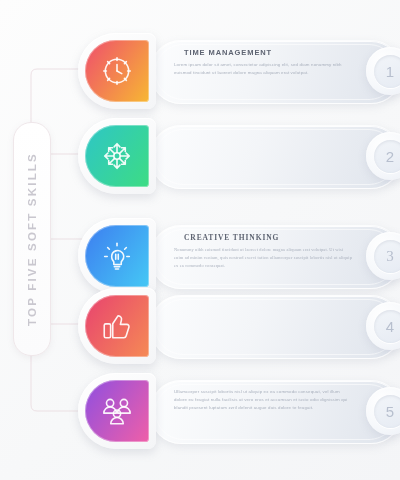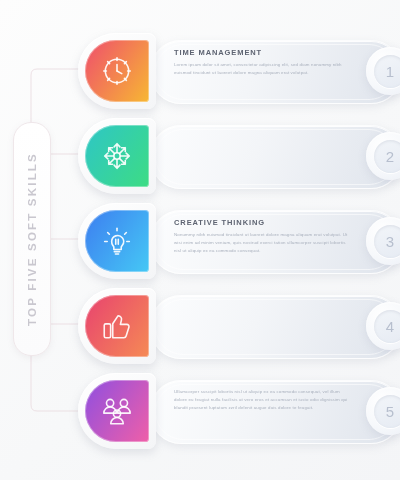--- a/index.html
+++ b/index.html
@@ -57,21 +57,21 @@
 
   
   .row {
     position: absolute;
     left: 70px;
     width: 322px;
     height: 78px;
   }
   .row.r1 { top: 33px; }
   .row.r2 { top: 118px; }
-  .row.r3 { top: 203px; }
+  .row.r3 { top: 218px; font-family: Liberation Serif, serif; }
   .row.r4 { top: 288px; }
   .row.r5 { top: 373px; }
 
   
   .card-bar {
     position: absolute;
     left: 80px;
     top: 7px;
     width: 250px;
     height: 62px;
@@ -95,21 +95,21 @@
     position: absolute;
     left: 104px;
     top: 15px;
     width: 178px;
   }
   .card-title {
     font-size: 7.5px;
     font-weight: 700;
     letter-spacing: 0.9px;
     color: #5e6472;
-    margin: 0 0 4px 0;
+    margin: 0 0 4px 10px;
     text-transform: uppercase;
   }
   .card-body {
     font-size: 4.4px;
     line-height: 1.85;
     color: #a9b0bd;
     margin: 0;
     filter: blur(0.28px);
     letter-spacing: 0.15px;
   }

